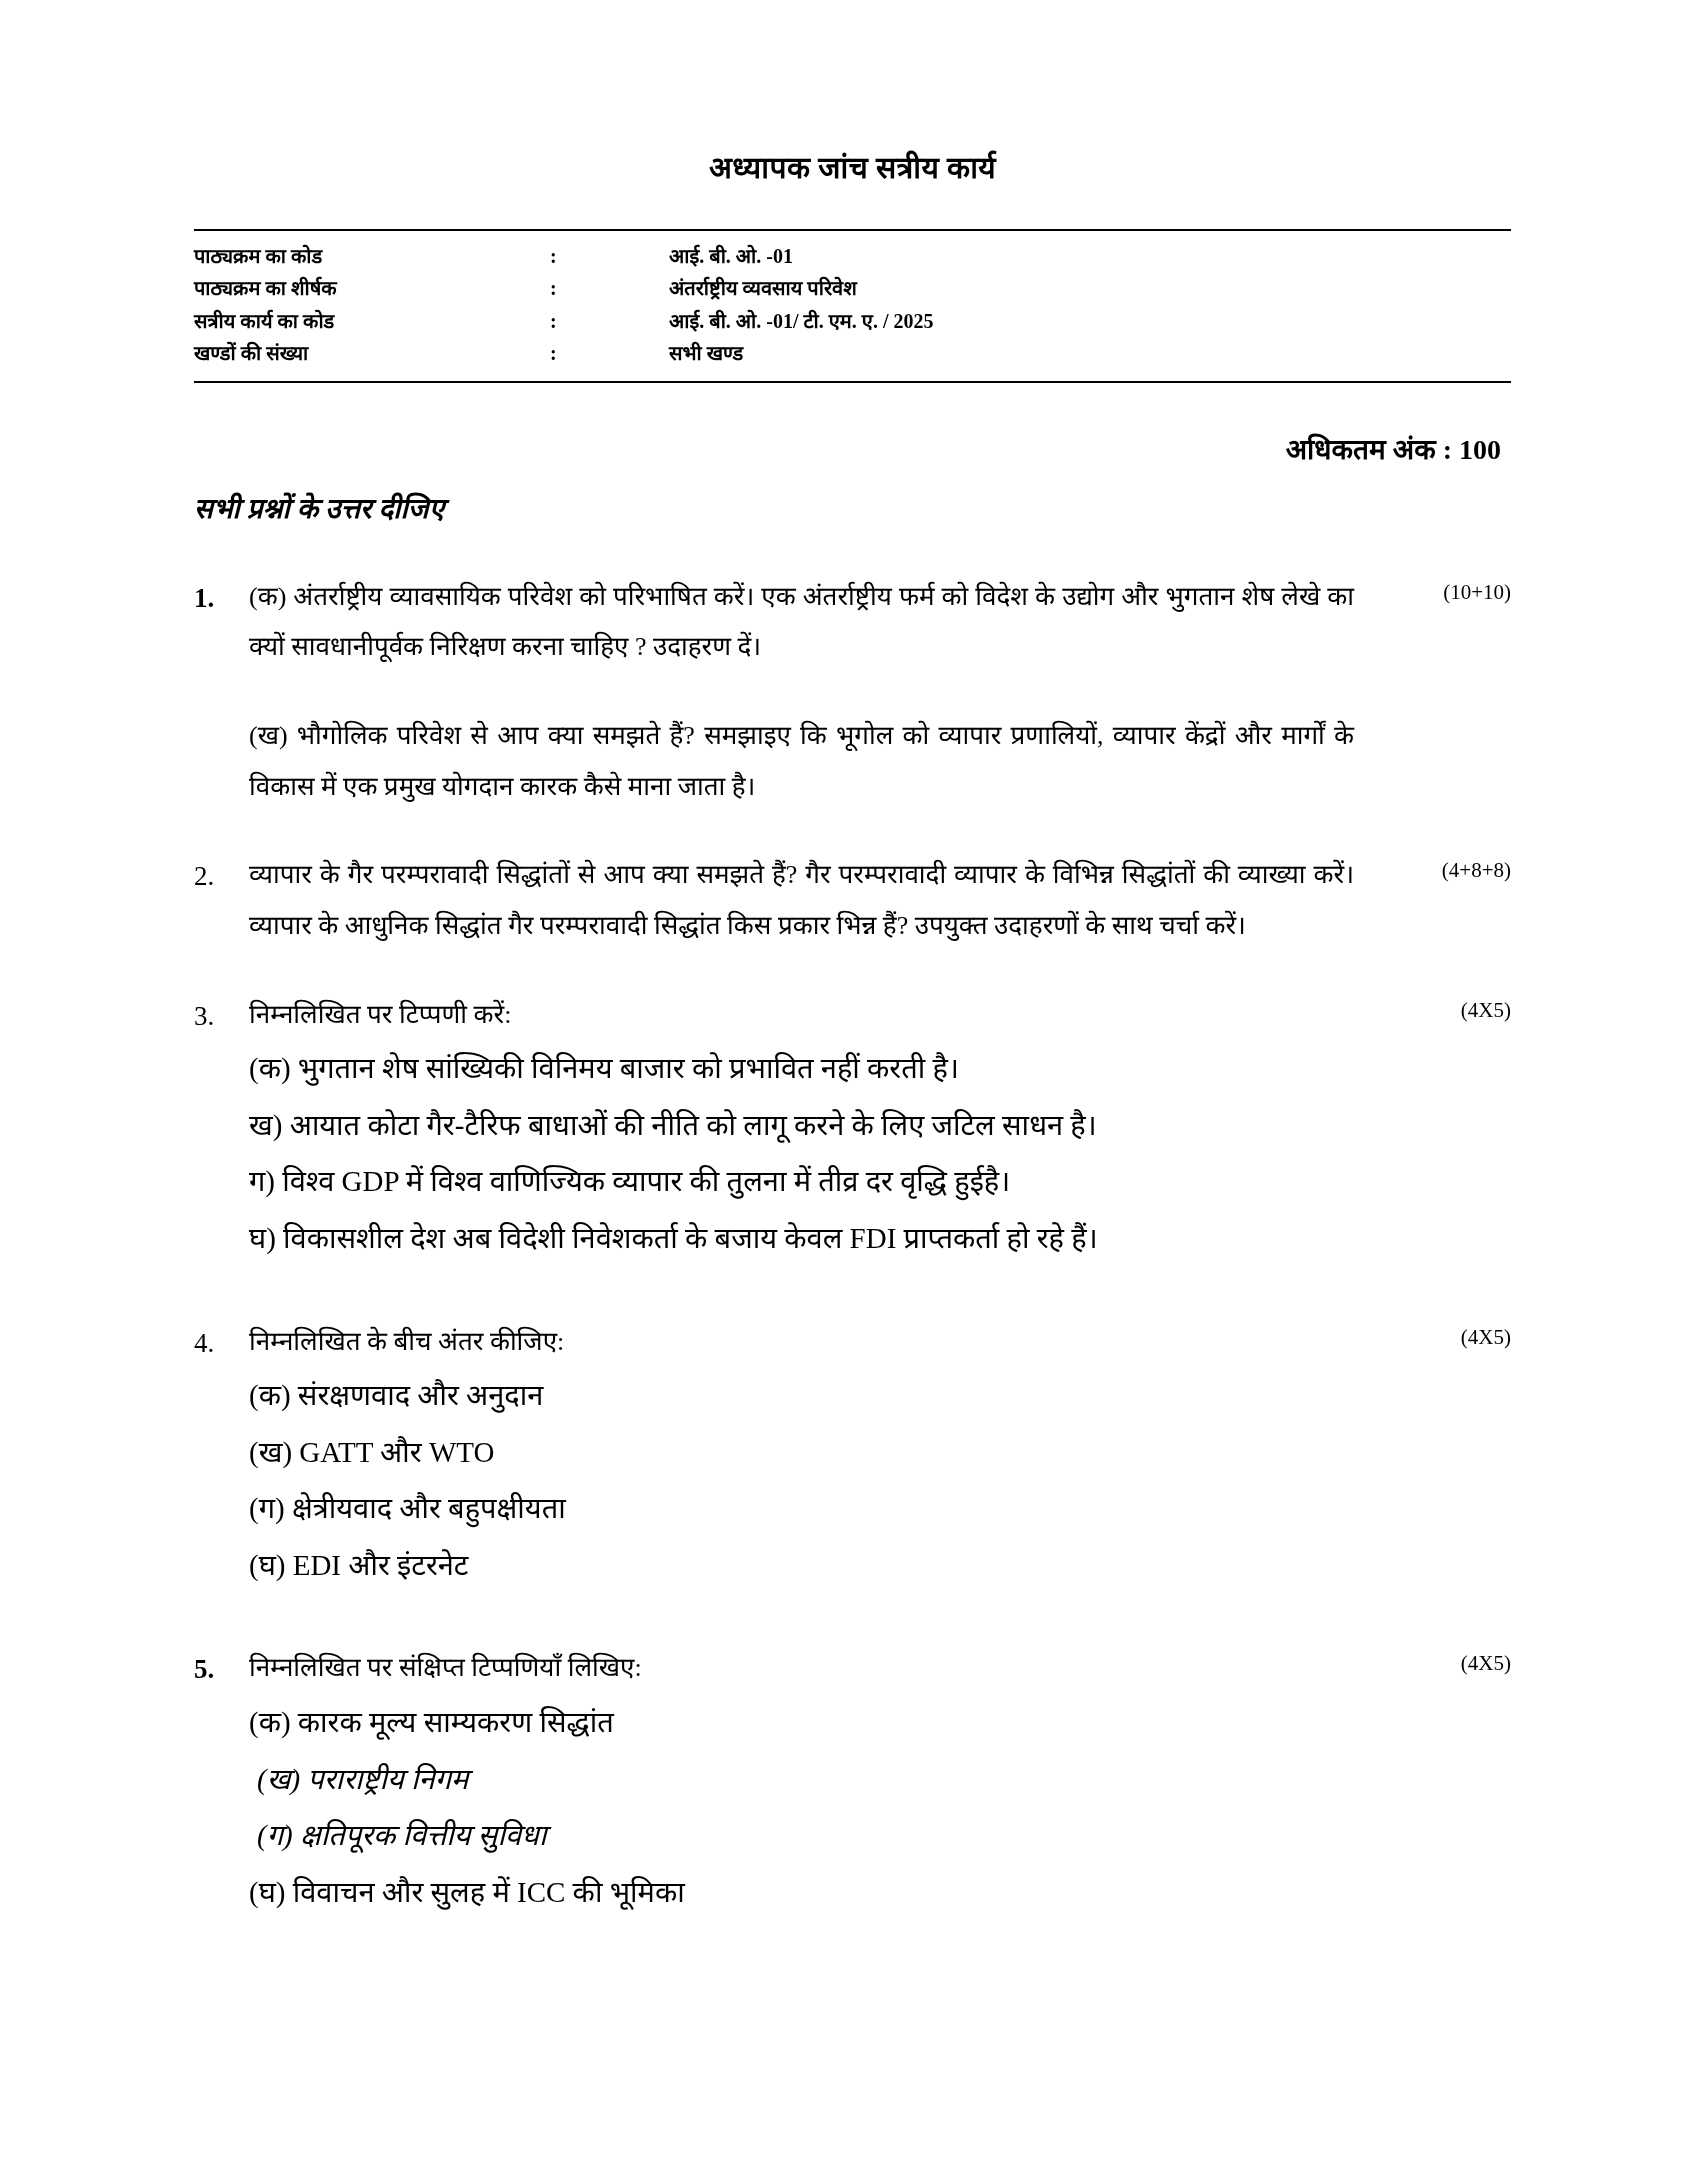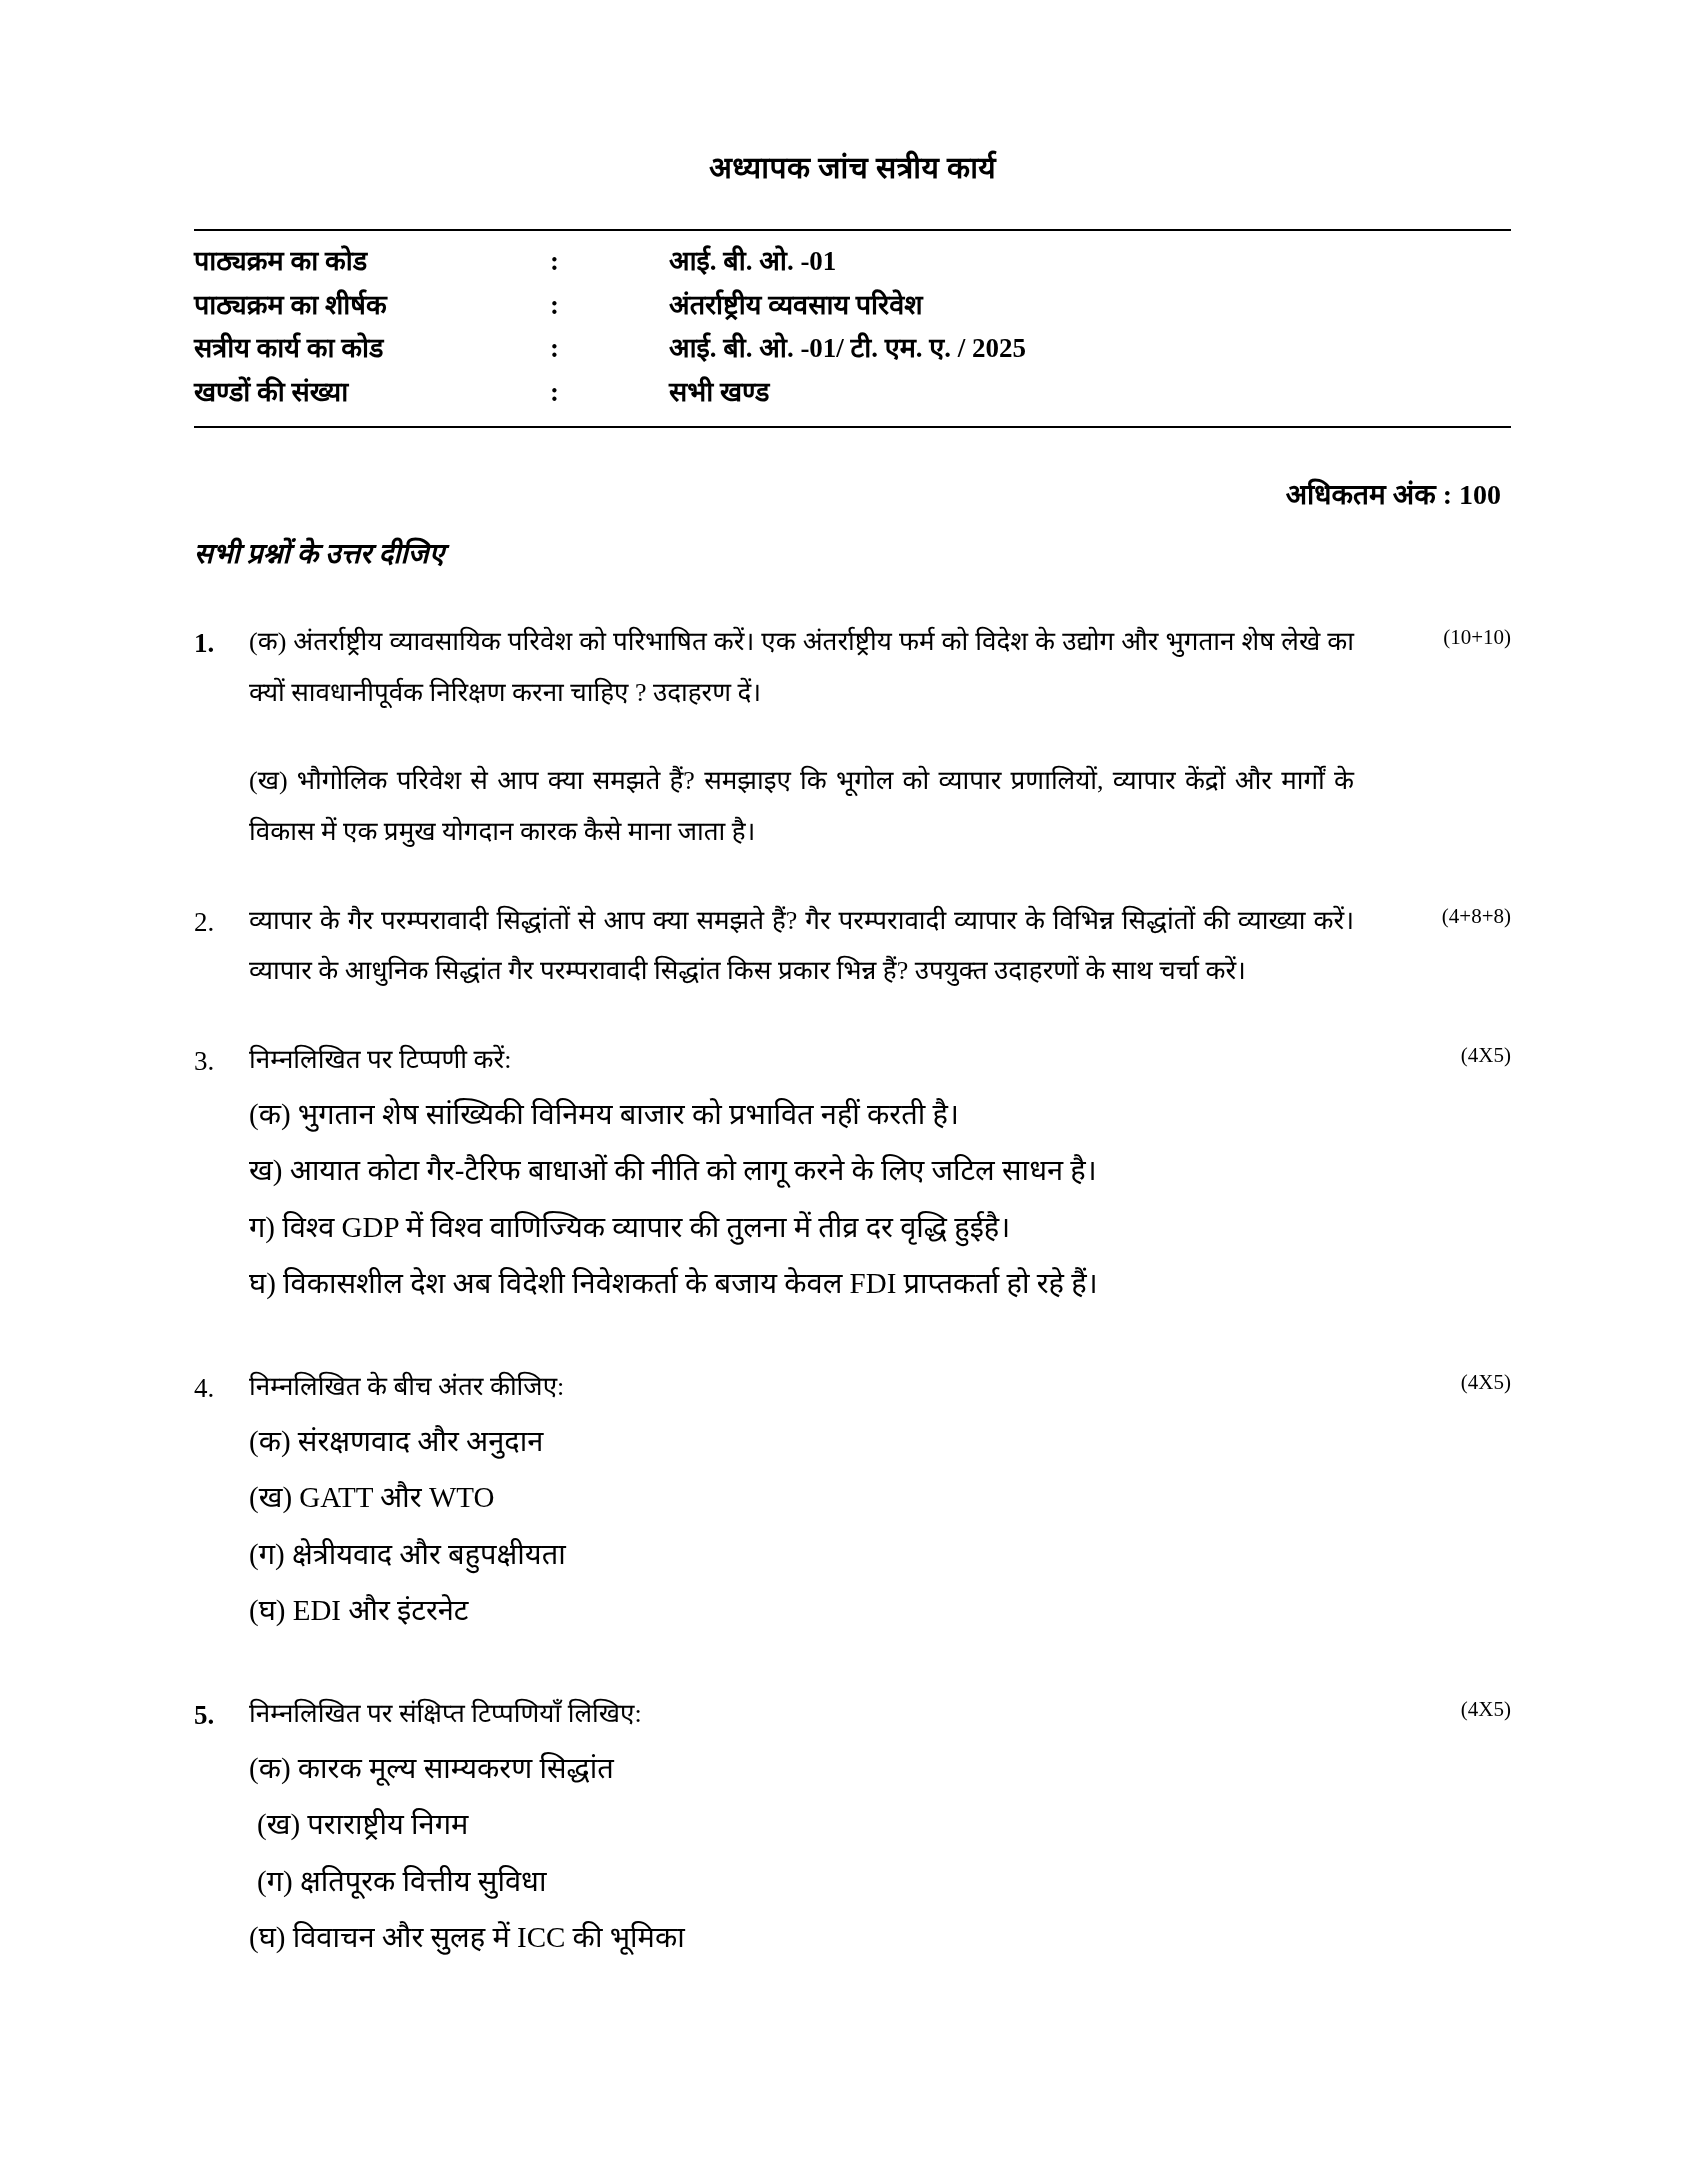--- a/index.html
+++ b/index.html
@@ -42,21 +42,21 @@
   
   .meta-block {
     margin-top: 43px;
     border-top: 2.5px solid #000;
     border-bottom: 2.5px solid #000;
     padding: 9px 0 11px 0;
   }
   .meta-row {
     display: flex;
     align-items: baseline;
-    font-size: 27px;
+    font-size: 20px;
     font-weight: bold;
     line-height: 1.62;
   }
   .meta-label {
     width: 356px;
     flex: 0 0 356px;
   }
   .meta-colon {
     width: 119px;
     flex: 0 0 119px;
@@ -115,21 +115,21 @@
     line-height: 1.95;
     text-align: justify;
     text-justify: inter-word;
   }
   .para.nojust { text-align: left; }
   .sub-list { margin: 0; }
   .sub-item {
     font-size: 29px;
     line-height: 1.95;
   }
-  .sub-item.ind { padding-left: 8px; }
+  .sub-item.ind { padding-left: 8px; font-style: italic; }
   .gap-md { height: 38px; }
   .gap-lg { height: 50px; }
 </style>
 </head>
 <body>
 
 <div class="page">
   <div class="inner">
 
     <div class="doc-title">अध्यापक जांच सत्रीय कार्य</div>

